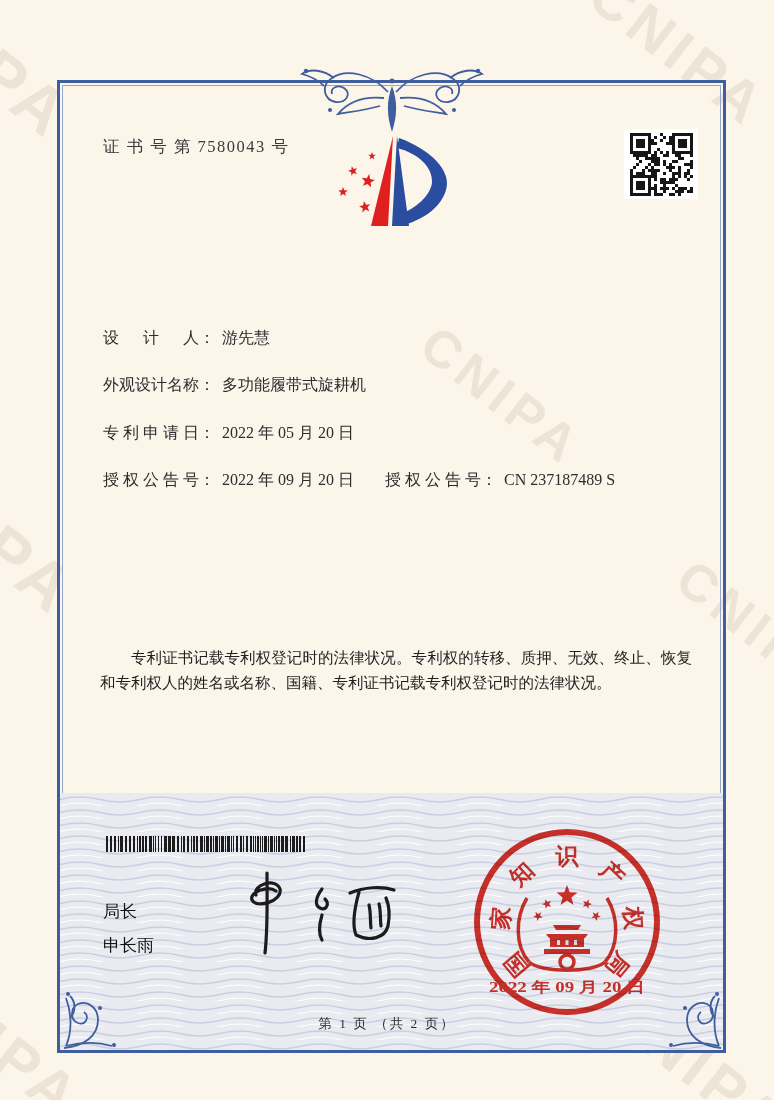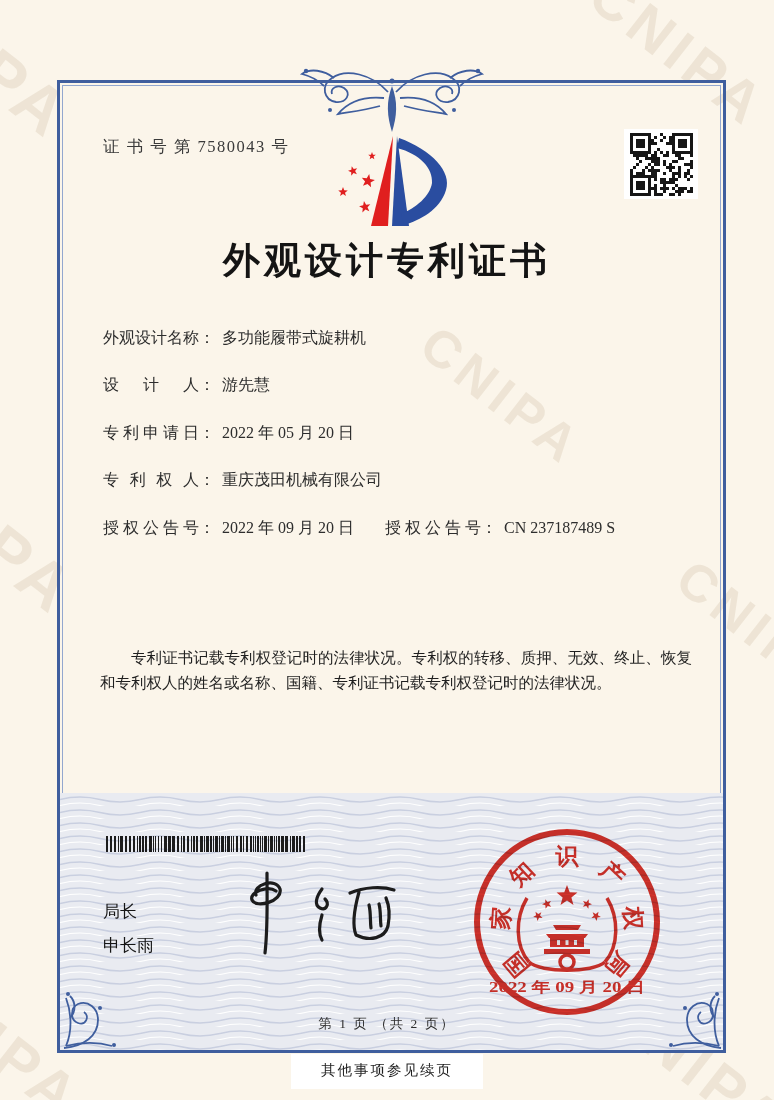--- a/index.html
+++ b/index.html
@@ -367,34 +367,30 @@
         <span style="grid-area: 21 / 7;"></span>
         <span style="grid-area: 21 / 9;"></span>
         <span style="grid-area: 21 / 10;"></span>
         <span style="grid-area: 21 / 11;"></span>
         <span style="grid-area: 21 / 14;"></span>
         <span style="grid-area: 21 / 15;"></span>
         <span style="grid-area: 21 / 17;"></span>
       </div>
   </div>
 
-  <div class="title">外观设计专利证书</div>
 
   <div class="fields">
+    <div class="frow">
+      <span class="flabel">设计人</span><span>：</span><span class="fvalue">游先慧</span>
+    </div>
     <div class="frow">
       <span class="flabel">外观设计名称</span><span>：</span><span class="fvalue">多功能履带式旋耕机</span>
     </div>
     <div class="frow">
-      <span class="flabel">设计人</span><span>：</span><span class="fvalue">游先慧</span>
-    </div>
-    <div class="frow">
       <span class="flabel">专利申请日</span><span>：</span><span class="fvalue">2022 年 05 月 20 日</span>
-    </div>
-    <div class="frow">
-      <span class="flabel">专利权人</span><span>：</span><span class="fvalue">重庆茂田机械有限公司</span>
     </div>
     <div class="frow">
       <span class="flabel">授权公告号</span><span>：</span><span class="fvalue">2022 年 09 月 20 日</span>
       <span class="grant-no">
         <span class="flabel">授权公告号</span><span>：</span><span class="fvalue">CN 237187489 S</span>
       </span>
     </div>
   </div>
 
   <div class="paras">
@@ -572,15 +568,14 @@
     <g fill="none" stroke-width="3.5" stroke="#d5281f">
       <circle cx="100" cy="140" r="7"></circle>
       <path d="M60,76 C48,96 48,124 62,140"></path>
       <path d="M140,76 C152,96 152,124 138,140"></path>
       <path d="M62,140 C74,151 126,151 138,140"></path>
     </g>
     <text x="100" y="170" text-anchor="middle" font-size="14.5" font-weight="bold" textLength="156" lengthAdjust="spacingAndGlyphs" fill="#d5281f">2022 年 09 月 20 日</text>
   </svg>
 
   <div class="pagenum">第 1 页 （共 2 页）</div>
-  <div class="note">其他事项参见续页</div>
 
 </div>
 
 </body></html>

